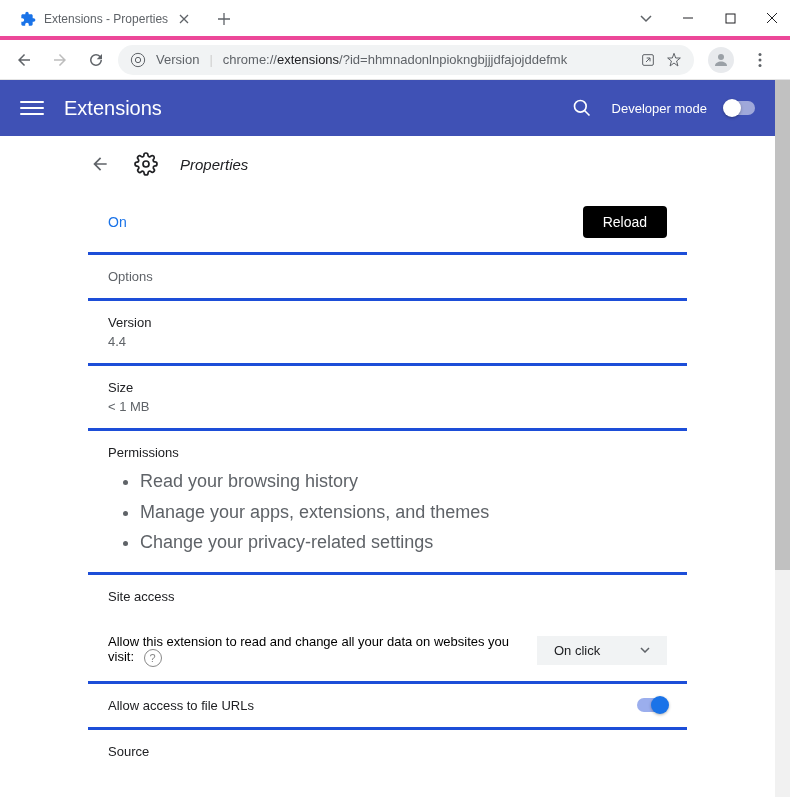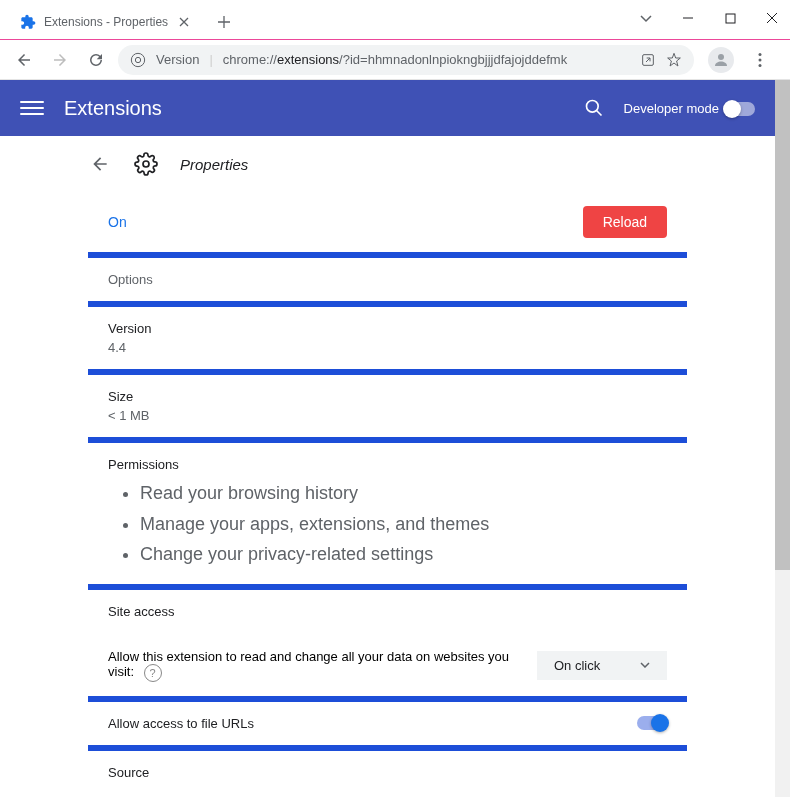--- a/index.html
+++ b/index.html
@@ -1,19 +1,19 @@
 <!DOCTYPE html>
 <html><head>
 <meta charset="utf-8">
 <style>
 * { margin: 0; padding: 0; box-sizing: border-box; font-family: 'Segoe UI', Arial, sans-serif; }
 body { width: 790px; height: 797px; background: #fff; overflow: hidden; position: relative; }
 
 
-.titlebar { height: 40px; background: #fff; display: flex; align-items: flex-end; position: relative; border-bottom: 1px solid #ec4899; }
+.titlebar { height: 40px; background: #fff; display: flex; align-items: flex-end; position: relative; border-bottom: 4px solid #ec4899; }
 .tab { display: flex; align-items: center; height: 34px; padding: 0 12px; margin-left: 8px; background: #fff; border-radius: 8px 8px 0 0; max-width: 210px; gap: 8px; font-size: 12px; color: #5f6368; }
 .tab-icon { width: 16px; height: 16px; display: flex; align-items: center; justify-content: center; }
 .tab-close { width: 16px; height: 16px; display: flex; align-items: center; justify-content: center; color: #5f6368; cursor: pointer; }
 .newtab { width: 28px; height: 28px; display: flex; align-items: center; justify-content: center; margin-left: 6px; margin-bottom: 3px; color: #5f6368; cursor: pointer; }
 .win-controls { position: absolute; right: 8px; top: 8px; display: flex; gap: 22px; align-items: center; }
 .win-btn { width: 20px; height: 20px; display: flex; align-items: center; justify-content: center; color: #5f6368; cursor: pointer; }
 
 .toolbar { height: 40px; display: flex; align-items: center; padding: 0 10px; gap: 8px; border-bottom: 1px solid #e4e4e4; }
 .nav-btn { width: 28px; height: 28px; display: flex; align-items: center; justify-content: center; color: #5f6368; border-radius: 50%; }
 .nav-btn.disabled { color: #bdbdbd; }
@@ -33,42 +33,42 @@
 
 
 .watermark { position: absolute; top: 0; left: 0; right: 0; bottom: 0; pointer-events: none; display: flex; align-items: center; justify-content: center; opacity: 0.05; font-size: 110px; font-weight: bold; font-style: italic; color: #666; transform: rotate(-15deg); z-index: 0; }
 
 
 .ext-header { height: 56px; background: #3f51b5; display: flex; align-items: center; padding: 0 20px; color: #fff; position: relative; z-index: 1; }
 .hamburger { width: 24px; height: 24px; display: flex; flex-direction: column; justify-content: center; gap: 4px; margin-right: 20px; cursor: pointer; }
 .hamburger span { height: 2px; background: #fff; border-radius: 1px; }
 .ext-title { font-size: 20px; font-weight: 400; flex: 1; }
 .ext-search { width: 20px; height: 20px; margin-right: 20px; }
-.dev-mode { display: flex; align-items: flex-end; gap: 6px; font-size: 13px; }
+.dev-mode { display: flex; align-items: flex-start; gap: 18px; font-size: 13px; }
 .toggle { width: 30px; height: 14px; background: rgba(255,255,255,0.5); border-radius: 7px; position: relative; cursor: pointer; }
 .toggle::after { content: ''; width: 18px; height: 18px; background: #fff; border-radius: 50%; position: absolute; top: -2px; left: -2px; box-shadow: 0 1px 3px rgba(0,0,0,0.3); }
 .toggle.off::after { left: -2px; }
 .toggle.on { background: rgba(55,93,219,0.5); }
 .toggle.on::after { left: auto; right: -2px; background: #1a73e8; }
 
 
 .page { padding: 0 88px; position: relative; z-index: 1; }
 .page-header { display: flex; align-items: center; height: 56px; gap: 20px; font-style: italic; }
 .back-arrow { width: 24px; height: 24px; display: flex; align-items: center; justify-content: center; color: #5f6368; cursor: pointer; }
 .gear-circle { width: 28px; height: 28px; display: flex; align-items: center; justify-content: center; }
 .page-title { font-size: 15px; color: #202124; font-weight: 500; }
 
 .card { background: #fff; border-radius: 4px; }
-.row { padding: 14px 20px; border-bottom: 6px solid #1d4ed8; font-size: 13px; }
+.row { padding: 14px 20px; border-bottom: 3px solid #1d4ed8; font-size: 13px; }
 .row:last-child { border-bottom: none; }
 .row-flex { display: flex; align-items: center; justify-content: space-between; }
 .label { color: #202124; font-size: 13px; margin-bottom: 4px; }
 .value { color: #5f6368; font-size: 13px; }
 .on-text { color: #1a73e8; font-size: 14px; }
-.reload-btn { background: #ef4444; color: #fff; border: none; padding: 8px 20px; border-radius: 4px; font-size: 14px; cursor: pointer; font-weight: 500; }
+.reload-btn { background: #000000; color: #fff; border: none; padding: 8px 20px; border-radius: 4px; font-size: 14px; cursor: pointer; font-weight: 500; }
 .perms-list { list-style: disc; padding-left: 32px; color: #5f6368; font-size: 18px; margin-top: 6px; line-height: 1.7; }
 .help-icon { display: inline-flex; width: 18px; height: 18px; border: 1.5px solid #888; border-radius: 50%; align-items: center; justify-content: center; font-size: 11px; color: #888; margin-left: 6px; vertical-align: middle; }
 .select { display: flex; align-items: center; gap: 30px; background: #f1f3f4; padding: 7px 17px; border-radius: 0; font-size: 13px; color: #202124; cursor: pointer; min-width: 130px; justify-content: space-between; }
 .grey-toggle { width: 30px; height: 14px; background: #ccc; border-radius: 7px; position: relative; cursor: pointer; }
 .grey-toggle::after { content: ''; width: 18px; height: 18px; background: #fafafa; border-radius: 50%; position: absolute; top: -2px; left: -2px; box-shadow: 0 1px 3px rgba(0,0,0,0.2); }
 .access-row { display: flex; align-items: center; justify-content: space-between; gap: 20px; }
 .access-text { flex: 1; }
 </style>
 </head>
 <body>

